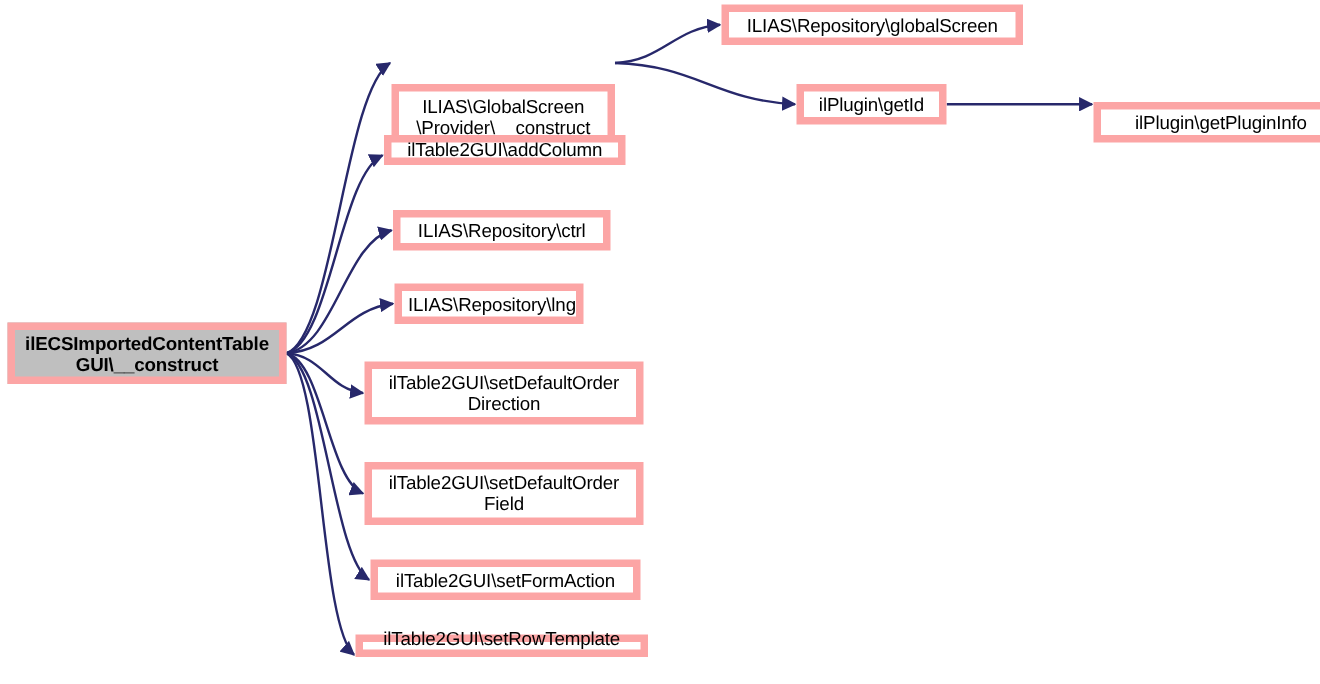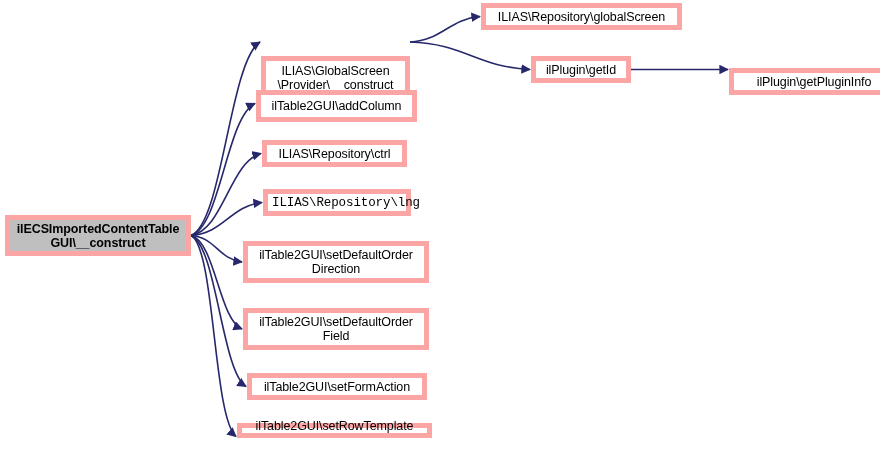--- a/index.html
+++ b/index.html
@@ -77,23 +77,23 @@
       </g>
   </svg>
   <div id="nodes">
       <div class="node highlight" style="left: 5px; top: 215px; width: 186px; height: 41px;"><span class="label">ilECSImportedContentTable
 GUI\__construct</span></div>
       <div class="node" style="left: 261px; top: 20px; width: 149px; height: 44px; margin-top: 36px;"><span class="label">ILIAS\GlobalScreen
 \Provider\__construct</span></div>
       <div class="node" style="left: 481px; top: 3px; width: 201px; height: 27px;"><span class="label">ILIAS\Repository\globalScreen</span></div>
       <div class="node" style="left: 531px; top: 56px; width: 100px; height: 27px;"><span class="label">ilPlugin\getId</span></div>
       <div class="node" style="left: 729px; top: 68px; width: 170px; height: 27px;"><span class="label">ilPlugin\getPluginInfo</span></div>
-      <div class="node" style="left: 256px; top: 90px; width: 161px; height: 32px;"><span class="label">ilTable2GUI\addColumn</span></div>
+      <div class="node" style="left: 256px; top: 90px; width: 161px; height: 20px;"><span class="label">ilTable2GUI\addColumn</span></div>
       <div class="node" style="left: 262px; top: 140px; width: 145px; height: 27px;"><span class="label">ILIAS\Repository\ctrl</span></div>
-      <div class="node" style="left: 263px; top: 189px; width: 148px; height: 27px; font-family: Liberation Mono, monospace;"><span class="label">ILIAS\Repository\lng</span></div>
+      <div class="node" style="left: 263px; top: 189px; width: 126px; height: 27px;"><span class="label">ILIAS\Repository\lng</span></div>
       <div class="node" style="left: 243px; top: 241px; width: 186px; height: 42px;"><span class="label">ilTable2GUI\setDefaultOrder
 Direction</span></div>
       <div class="node" style="left: 243px; top: 308px; width: 186px; height: 42px;"><span class="label">ilTable2GUI\setDefaultOrder
 Field</span></div>
       <div class="node" style="left: 247px; top: 373px; width: 180px; height: 27px; justify-content: flex-end;"><span class="label">ilTable2GUI\setFormAction</span></div>
       <div class="node" style="left: 237px; top: 423px; width: 195px; height: 15px; align-items: flex-end;"><span class="label">ilTable2GUI\setRowTemplate</span></div>
     </div>
 </div>
 
 </body></html>

